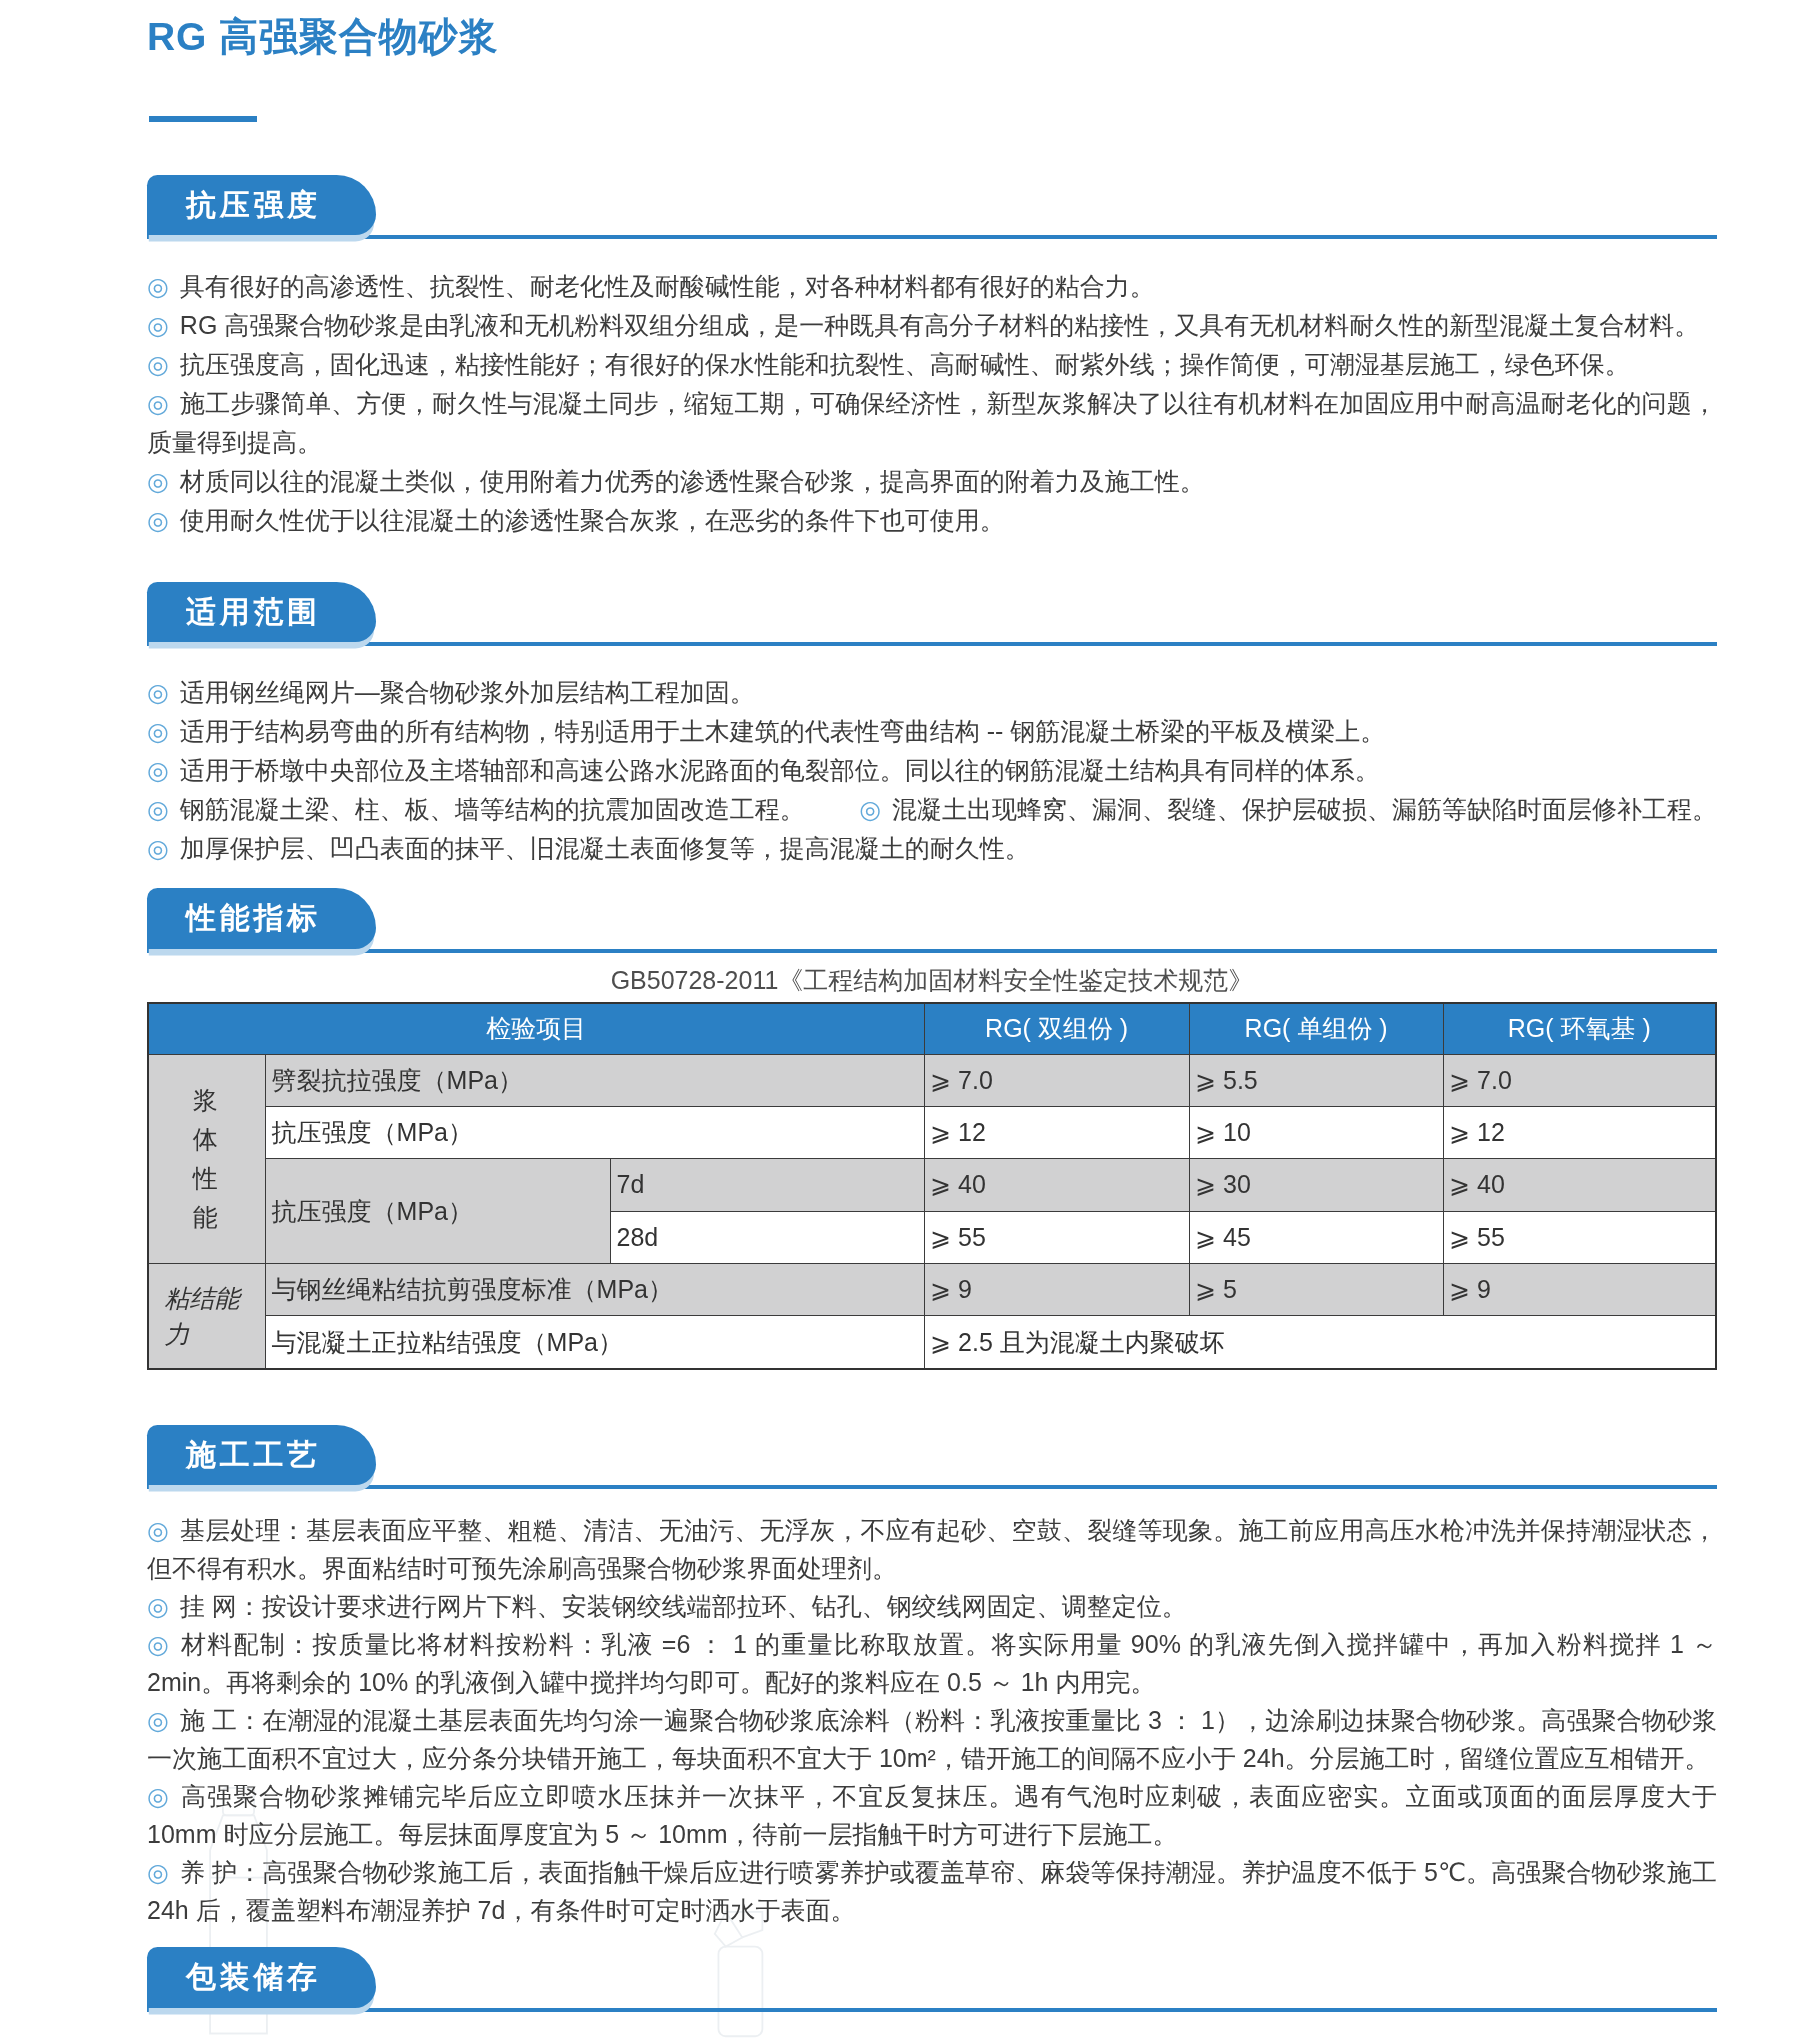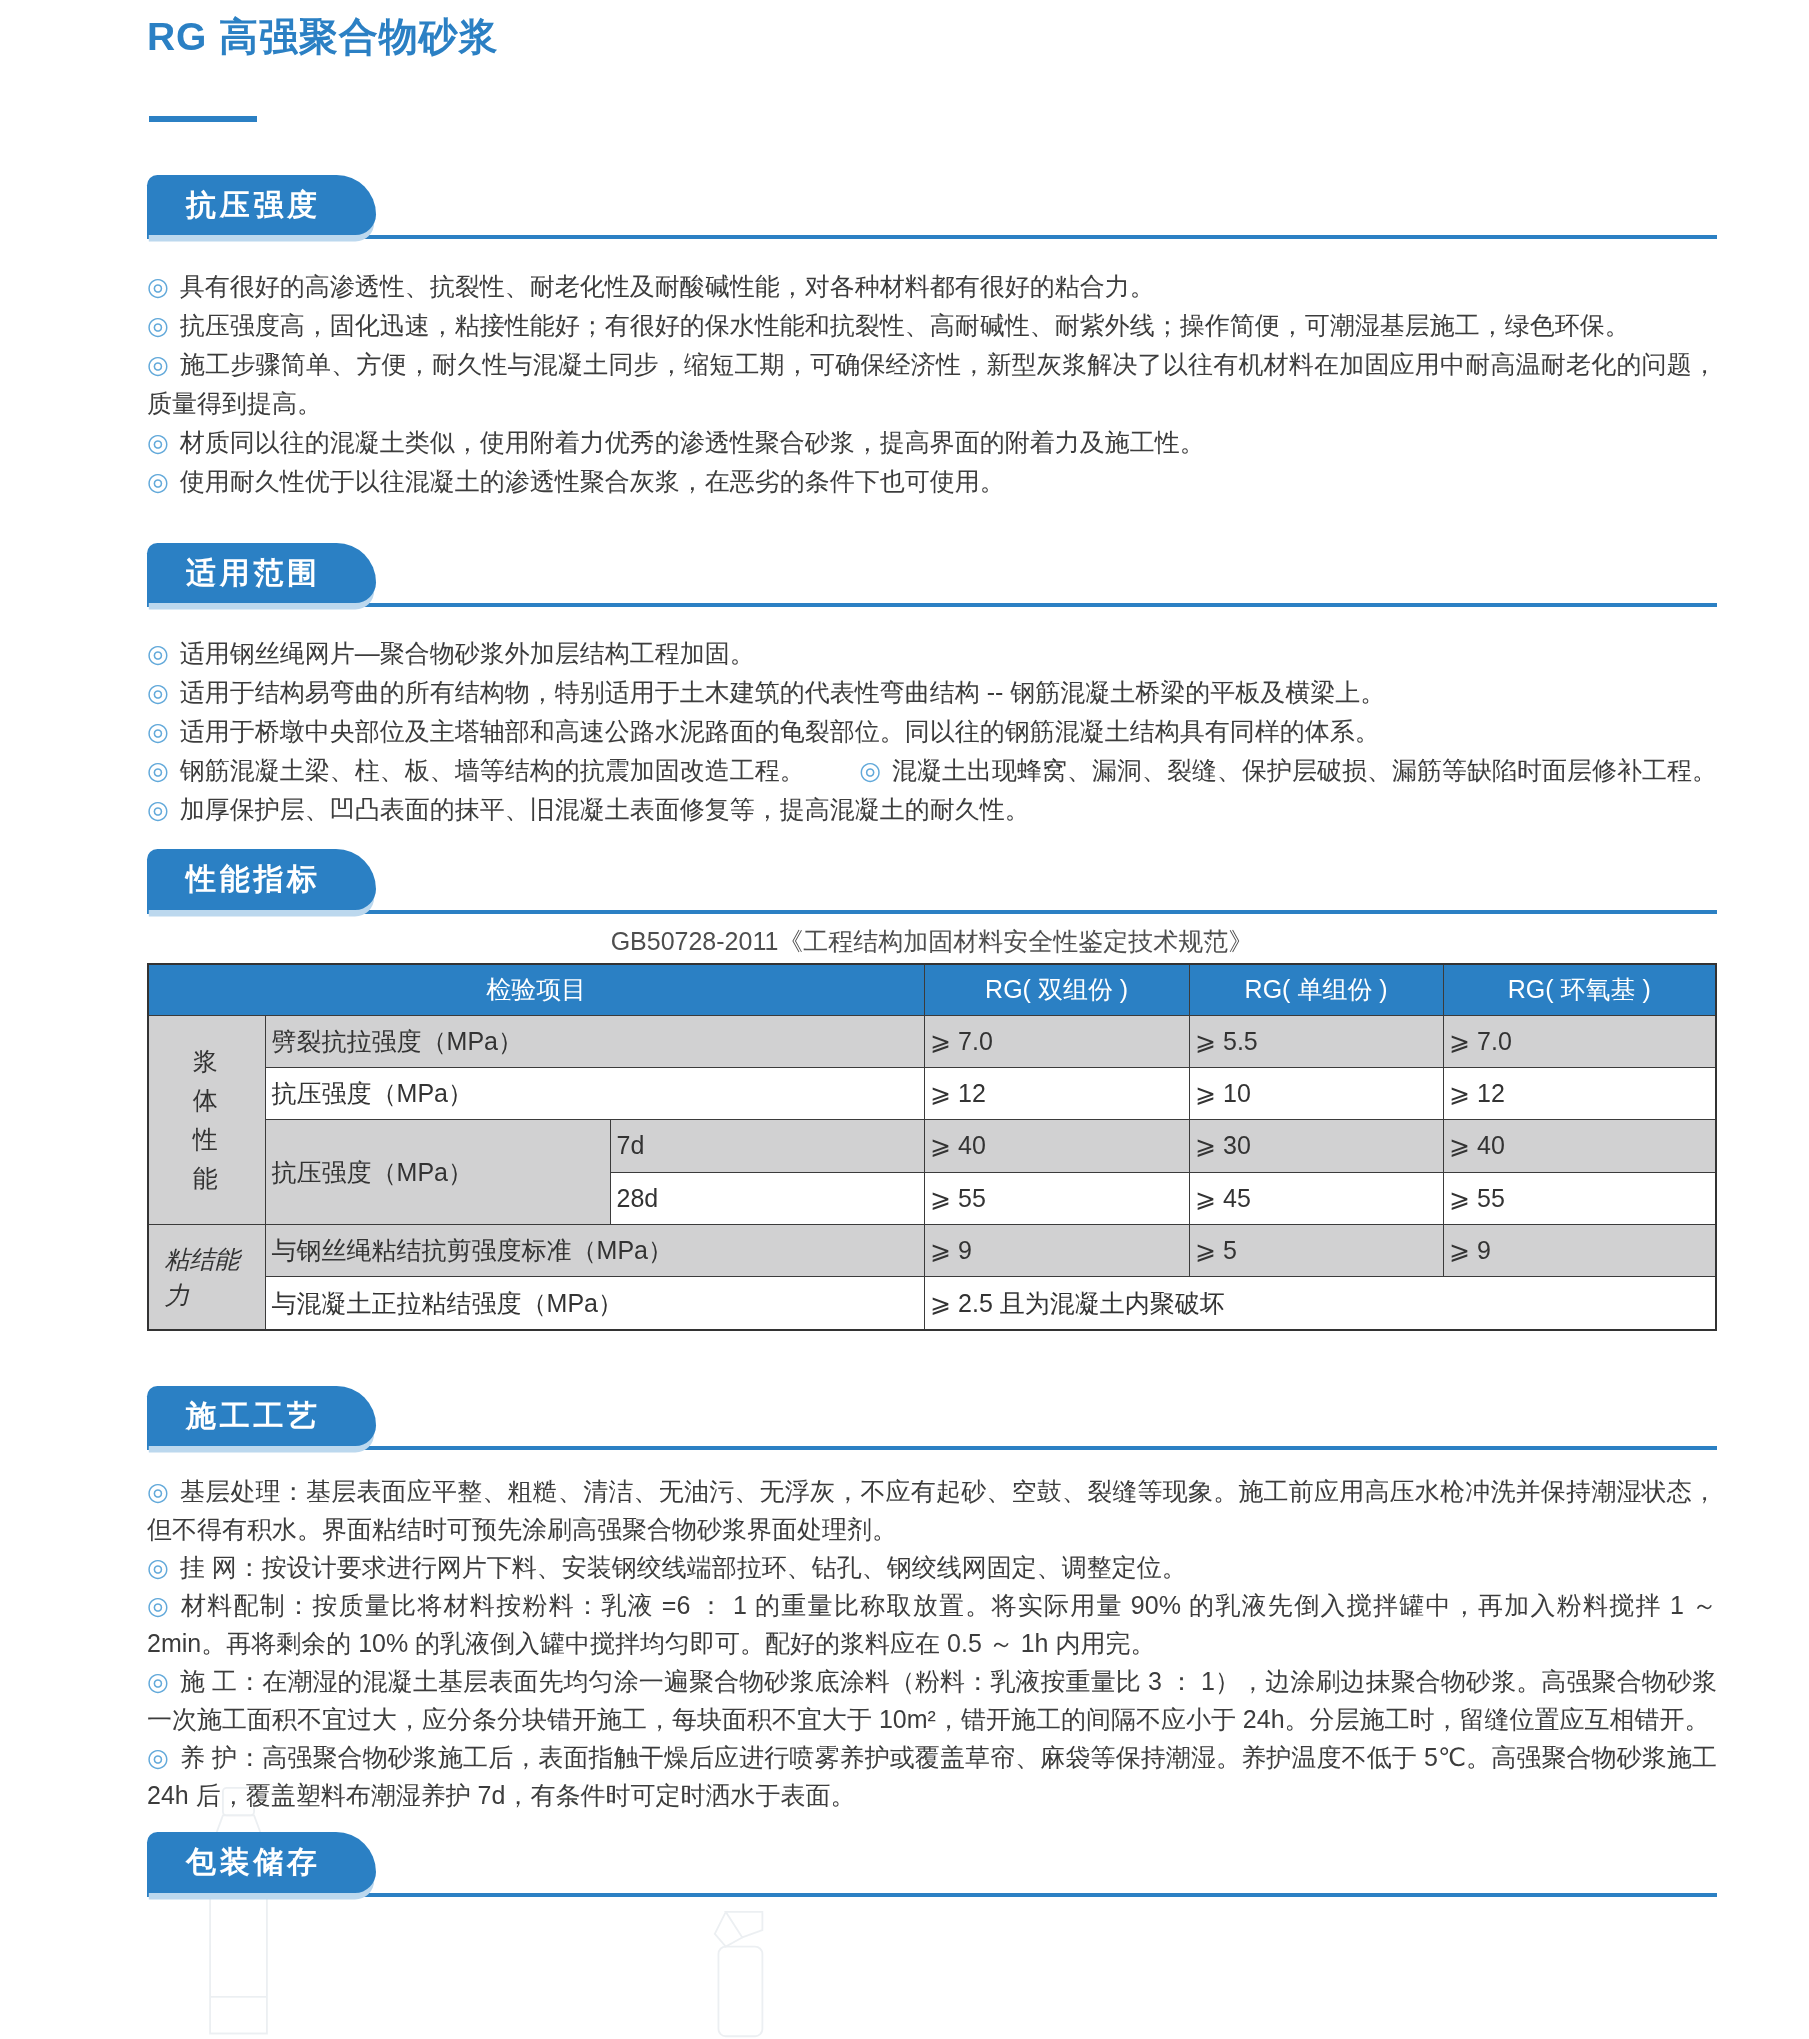--- a/index.html
+++ b/index.html
@@ -77,20 +77,21 @@
 <div class="content">
 
   <div class="page-title">RG 高强聚合物砂浆</div>
   <div class="title-underline"></div>
 
   <div class="banner-row mt-title">
     <div class="banner">抗压强度</div>
   </div>
   <div class="list">
     <div class="para"><span class="mark">◎</span><span>具有很好的高渗透性、抗裂性、耐老化性及耐酸碱性能，对各种材料都有很好的粘合力。</span></div>
+    <div class="para"><span class="mark">◎</span><span>RG 高强聚合物砂浆是由乳液和无机粉料双组分组成，是一种既具有高分子材料的粘接性，又具有无机材料耐久性的新型混凝土复合材料。</span></div>
     <div class="para"><span class="mark">◎</span><span>抗压强度高，固化迅速，粘接性能好；有很好的保水性能和抗裂性、高耐碱性、耐紫外线；操作简便，可潮湿基层施工，绿色环保。</span></div>
     <div class="para"><span class="mark">◎</span><span>施工步骤简单、方便，耐久性与混凝土同步，缩短工期，可确保经济性，新型灰浆解决了以往有机材料在加固应用中耐高温耐老化的问题，质量得到提高。</span></div>
     <div class="para"><span class="mark">◎</span><span>材质同以往的混凝土类似，使用附着力优秀的渗透性聚合砂浆，提高界面的附着力及施工性。</span></div>
     <div class="para"><span class="mark">◎</span><span>使用耐久性优于以往混凝土的渗透性聚合灰浆，在恶劣的条件下也可使用。</span></div>
   </div>
 
   <div class="banner-row mt-scope">
     <div class="banner">适用范围</div>
   </div>
   <div class="list">
@@ -170,20 +171,21 @@
     </table>
 
   <div class="banner-row mt-process">
     <div class="banner">施工工艺</div>
   </div>
   <div class="list tight process">
     <div class="para"><span class="mark">◎</span><span>基层处理：基层表面应平整、粗糙、清洁、无油污、无浮灰，不应有起砂、空鼓、裂缝等现象。施工前应用高压水枪冲洗并保持潮湿状态，但不得有积水。界面粘结时可预先涂刷高强聚合物砂浆界面处理剂。</span></div>
     <div class="para"><span class="mark">◎</span><span>挂 网：按设计要求进行网片下料、安装钢绞线端部拉环、钻孔、钢绞线网固定、调整定位。</span></div>
     <div class="para"><span class="mark">◎</span><span>材料配制：按质量比将材料按粉料：乳液 =6 ： 1 的重量比称取放置。将实际用量 90% 的乳液先倒入搅拌罐中，再加入粉料搅拌 1 ～ 2min。再将剩余的 10% 的乳液倒入罐中搅拌均匀即可。配好的浆料应在 0.5 ～ 1h 内用完。</span></div>
     <div class="para"><span class="mark">◎</span><span>施 工：在潮湿的混凝土基层表面先均匀涂一遍聚合物砂浆底涂料（粉料：乳液按重量比 3 ： 1），边涂刷边抹聚合物砂浆。高强聚合物砂浆一次施工面积不宜过大，应分条分块错开施工，每块面积不宜大于 10m²，错开施工的间隔不应小于 24h。分层施工时，留缝位置应互相错开。</span></div>
+    <div class="para"><span class="mark">◎</span><span>高强聚合物砂浆摊铺完毕后应立即喷水压抹并一次抹平，不宜反复抹压。遇有气泡时应刺破，表面应密实。立面或顶面的面层厚度大于 10mm 时应分层施工。每层抹面厚度宜为 5 ～ 10mm，待前一层指触干时方可进行下层施工。</span></div>
     <div class="para"><span class="mark">◎</span><span>养 护：高强聚合物砂浆施工后，表面指触干燥后应进行喷雾养护或覆盖草帘、麻袋等保持潮湿。养护温度不低于 5℃。高强聚合物砂浆施工 24h 后，覆盖塑料布潮湿养护 7d，有条件时可定时洒水于表面。</span></div>
   </div>
 
   <div class="banner-row mt-pack">
     <div class="banner">包装储存</div>
   </div>
   <div class="list pack">
     <div class="para"></div>
 
   </div>

